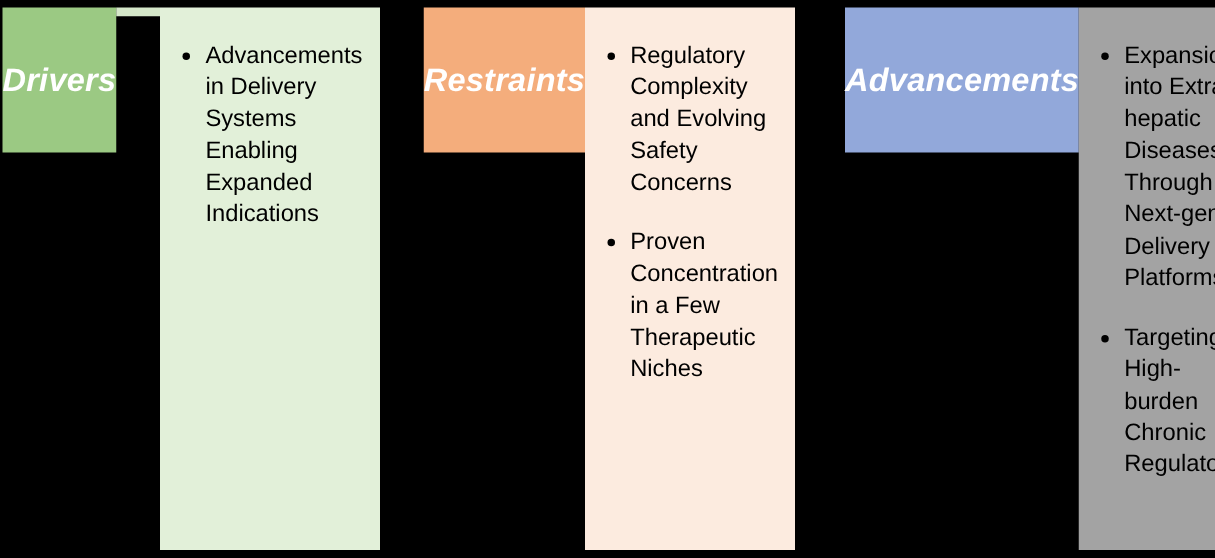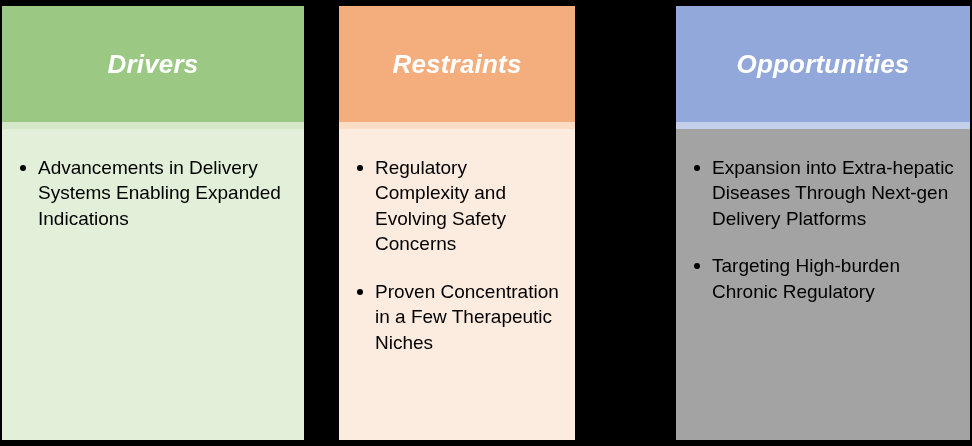--- a/index.html
+++ b/index.html
@@ -18,21 +18,21 @@
     width: 972px;
     height: 446px;
     background: #000000;
   }
   .column {
     position: absolute;
     top: 6px;
     height: 434px;
     box-sizing: border-box;
     display: flex;
-    flex-direction: column;
+    flex-direction: row;
   }
   .col-drivers   { left: 2px;   width: 302px; }
   .col-restraints{ left: 339px; width: 236px; }
   .col-opps      { left: 676px; width: 294px; }
 
   .col-header {
     height: 116px;
     display: flex;
     align-items: center;
     justify-content: center;
@@ -128,21 +128,21 @@
         <li>
           <span class="dot"></span>
           <span>Proven Concentration in a Few Therapeutic Niches</span>
         </li>
       </ul>
     </div>
   </div>
 
   <div class="column col-opps">
     <div class="col-header">
-      <span>Opportunities</span>
+      <span>Advancements</span>
     </div>
     <div class="col-divider"></div>
     <div class="col-body">
       <ul class="bullets">
         <li>
           <span class="dot"></span>
           <span>Expansion into Extra-hepatic Diseases Through Next-gen Delivery Platforms</span>
         </li>
         <li>
           <span class="dot"></span>

